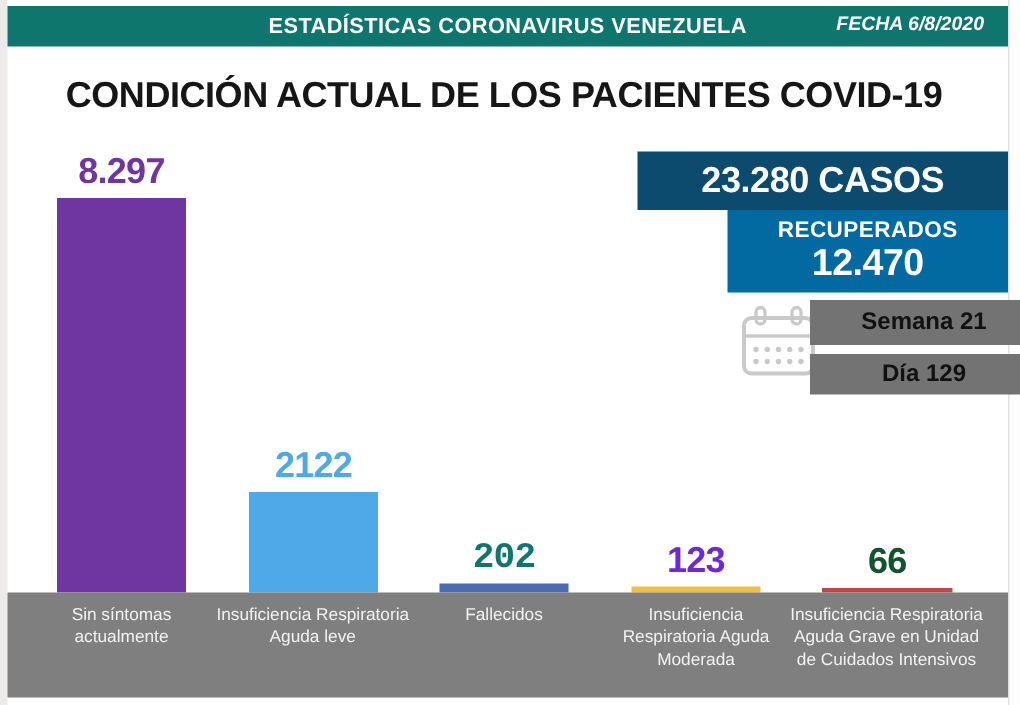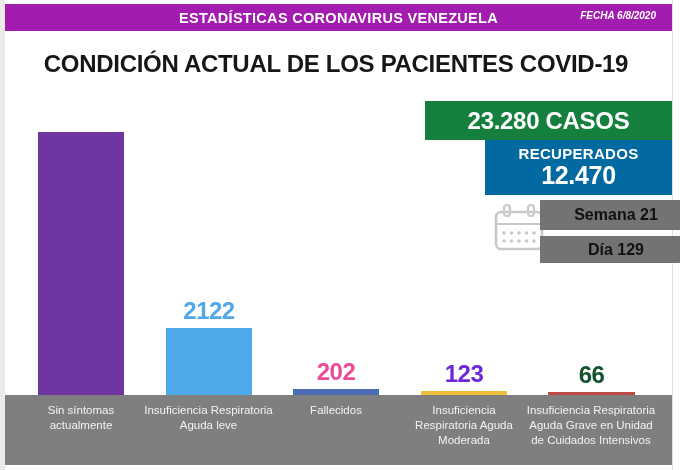--- a/index.html
+++ b/index.html
@@ -7,28 +7,28 @@
     width:680px;height:470px;position:relative;overflow:hidden;
     background:#ffffff;
     font-family:"Liberation Sans","DejaVu Sans",sans-serif;
   }
   .edge-left{position:absolute;left:0;top:0;width:5px;height:470px;background:#edebea;}
   .edge-right{position:absolute;right:0;top:0;width:7px;height:470px;background:#fdfdfd;border-left:1px solid #e3e1e0;}
 
   
   .header-bar{
     position:absolute;left:5px;right:8px;top:4px;height:27px;
-    background:#a21caf;display:flex;align-items:center;justify-content:center;
+    background:#0f766e;display:flex;align-items:center;justify-content:center;
   }
   .header-title{
     color:#fff;font-weight:700;font-size:14.5px;letter-spacing:.3px;
   }
   .header-date{
     position:absolute;right:16px;top:0;height:23px;display:flex;align-items:center;
-    color:#fff;font-weight:700;font-style:italic;font-size:10px;text-align:center;
+    color:#fff;font-weight:700;font-style:italic;font-size:13px;text-align:center;
   }
 
   
   .page-title{
     position:absolute;left:0;right:8px;top:50px;text-align:center;
     color:#161616;font-weight:700;font-size:24px;letter-spacing:-0.3px;
   }
 
   
   .bar-group{
@@ -55,21 +55,21 @@
   }
   .cl-1{left:26px;width:100px;}
   .cl-2{left:136px;width:135px;}
   .cl-3{left:281px;width:100px;}
   .cl-4{left:399px;width:120px;}
   .cl-5{left:521px;width:130px;}
 
   
   .cases-banner{
     position:absolute;left:425px;top:101px;width:247px;height:39px;
-    background:#15803d;display:flex;align-items:center;justify-content:center;
+    background:#0c4a6e;display:flex;align-items:center;justify-content:center;
   }
   .cases-text{color:#fff;font-weight:700;font-size:24px;letter-spacing:-0.3px;}
   .recovered-banner{
     position:absolute;left:485px;top:140px;width:187px;height:55px;
     background:#0369a1;display:flex;flex-direction:column;align-items:center;justify-content:center;
   }
   .recovered-label{color:#fff;font-weight:600;font-size:15px;letter-spacing:.3px;line-height:1.1;}
   .recovered-value{color:#fff;font-weight:700;font-size:25px;letter-spacing:-0.3px;line-height:1.1;}
 
   .calendar-wrap{position:absolute;left:492px;top:203px;width:54px;height:50px;}
@@ -88,28 +88,29 @@
 <div class="edge-right"></div>
 
 <div class="header-bar">
   <span class="header-title">ESTADÍSTICAS CORONAVIRUS VENEZUELA</span>
   <span class="header-date">FECHA 6/8/2020</span>
 </div>
 
 <div class="page-title">CONDICIÓN ACTUAL DE LOS PACIENTES COVID-19</div>
 
 <div class="bar-group bg-1">
+  <div class="bar-value" style="color: rgb(111, 53, 160);">8.297</div>
   <div class="bar" style="height: 263px; background: rgb(111, 53, 160);"></div>
 </div>
 <div class="bar-group bg-2">
   <div class="bar-value" style="color: rgb(79, 168, 232);">2122</div>
   <div class="bar" style="height: 67px; background: rgb(79, 168, 232);"></div>
 </div>
 <div class="bar-group bg-3">
-  <div class="bar-value" style="color: #ec4899;">202</div>
+  <div class="bar-value" style="color: #0f766e; font-family: Liberation Mono, monospace;">202</div>
   <div class="bar" style="height: 6px; background: rgb(74, 108, 179);"></div>
 </div>
 <div class="bar-group bg-4">
   <div class="bar-value" style="color: #6d28d9; text-align: right;">123</div>
   <div class="bar" style="height: 4px; background: rgb(238, 190, 60);"></div>
 </div>
 <div class="bar-group bg-5">
   <div class="bar-value" style="color: #14532d;">66</div>
   <div class="bar" style="height: 3px; background: rgb(191, 74, 66);"></div>
 </div>

